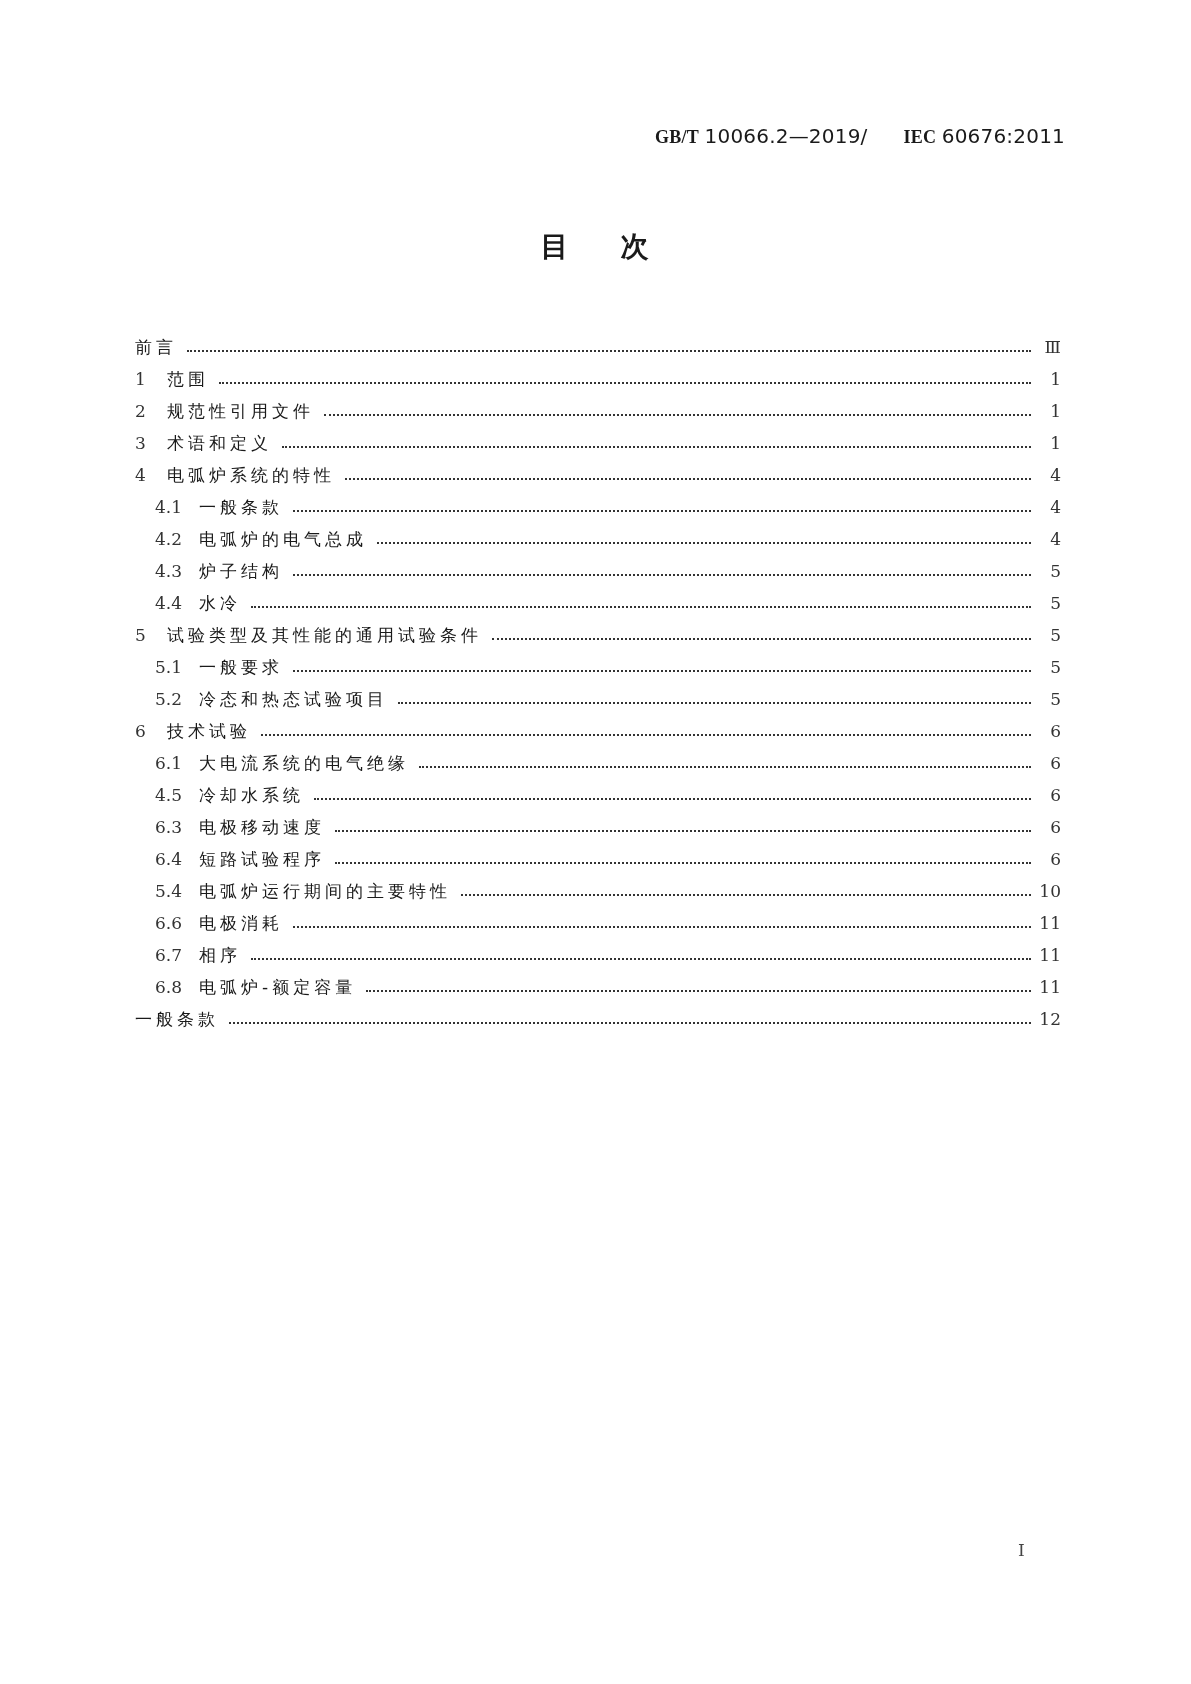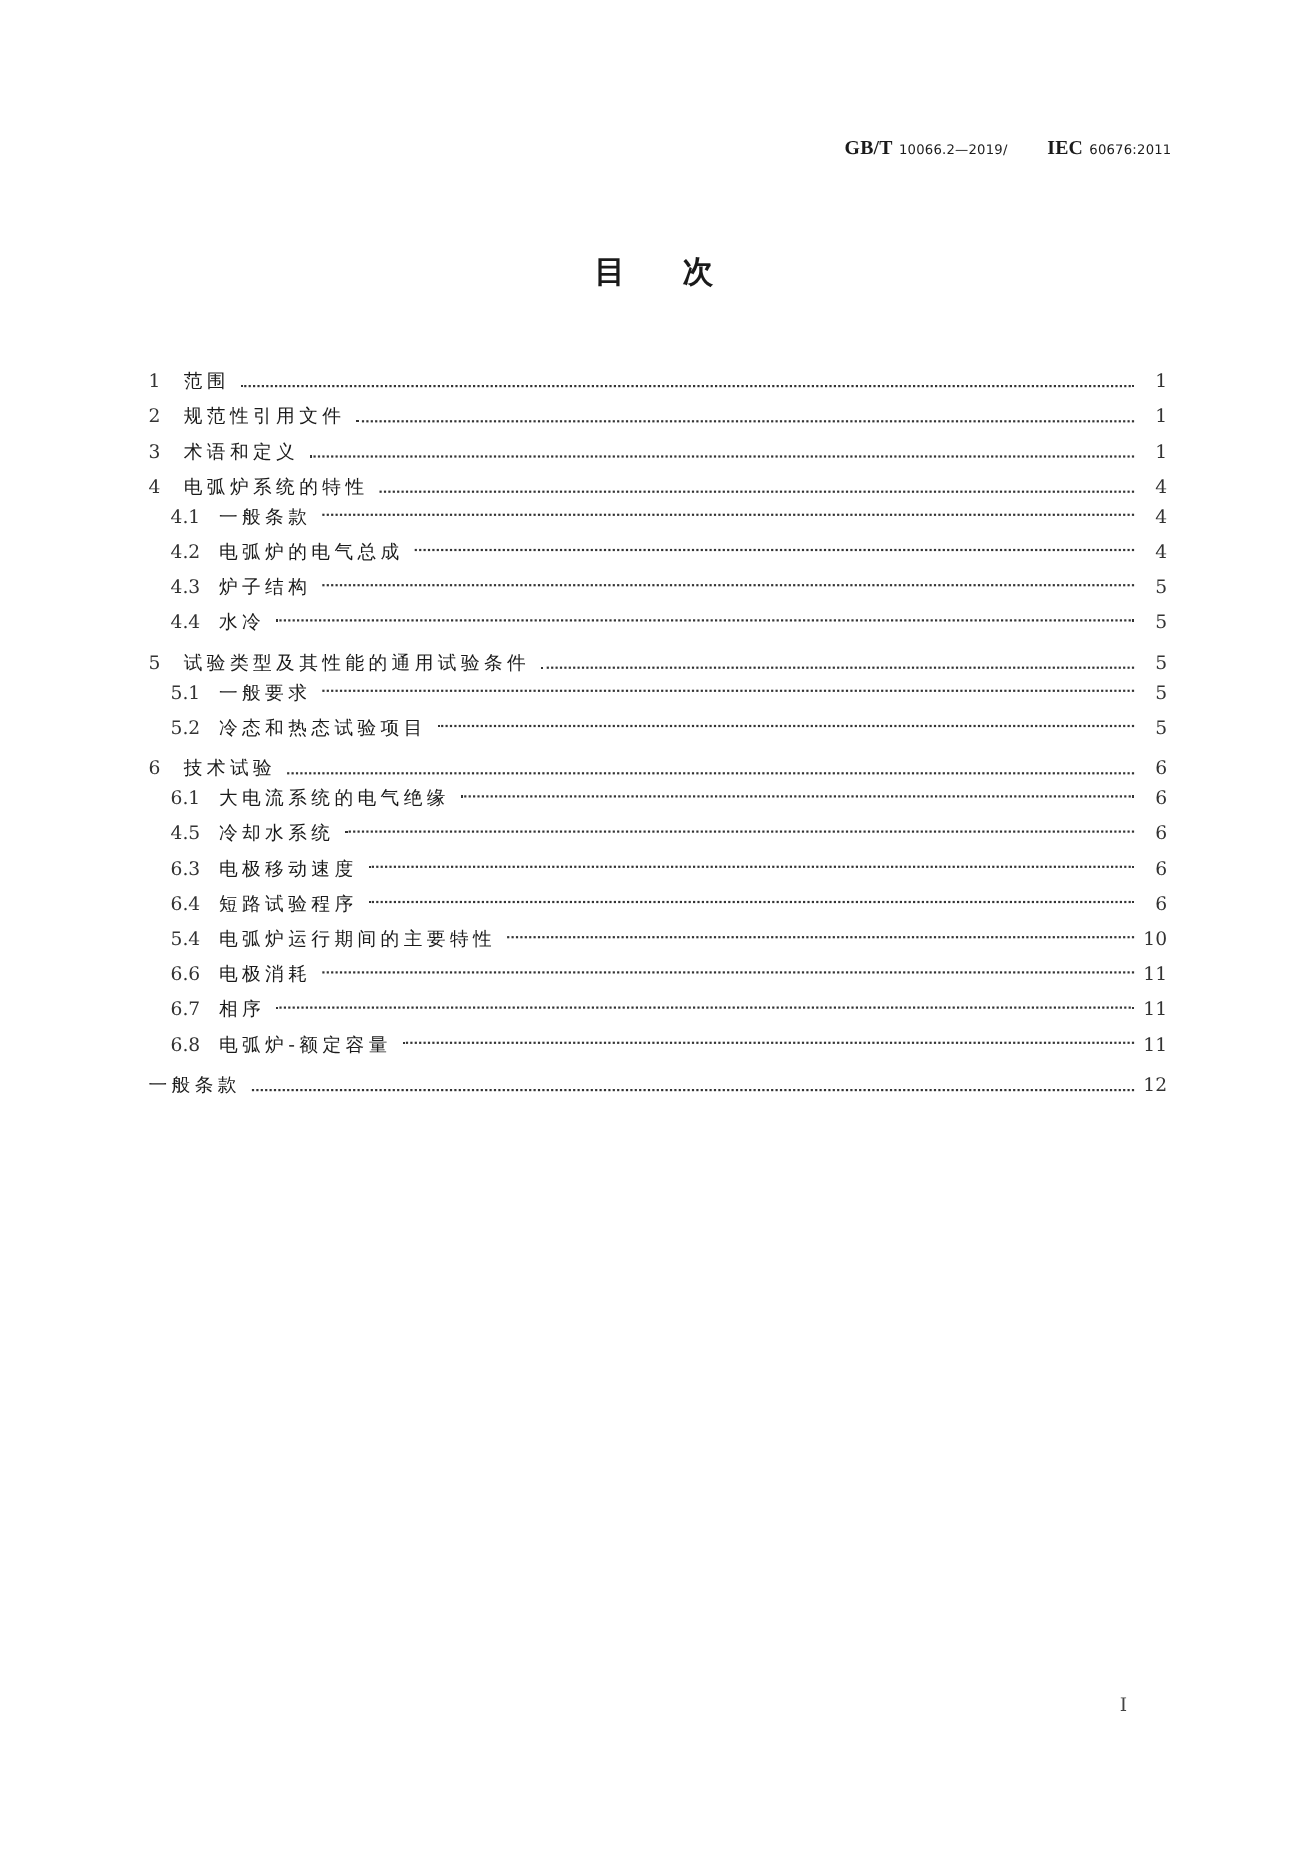--- a/index.html
+++ b/index.html
@@ -5,33 +5,33 @@
   html, body { margin: 0; padding: 0; background: #ffffff; }
   body {
     width: 1191px; height: 1684px; position: relative; overflow: hidden;
     font-family: "DejaVu Serif", "Liberation Serif", serif; color: #1a1a1a;
   }
   .std-number {
     position: absolute; top: 124px; right: 126px;
     font-size: 17px; letter-spacing: 0.2px; white-space: nowrap;
   }
   .std-number .bold { font-weight: bold; font-family: "Liberation Serif", "DejaVu Serif", serif; font-size: 18px; margin-left: 36px; }
-  .std-number .plain { font-family: "DejaVu Sans", sans-serif; font-size: 12px; }
+  .std-number .plain { font-family: "DejaVu Sans", sans-serif; font-size: 20px; }
   .page-title {
     position: absolute; top: 228px; left: 0; width: 1191px; text-align: center;
     font-family: "DejaVu Sans", sans-serif; font-weight: bold; font-size: 28px;
     letter-spacing: 2px;
   }
   .page-title span.gap { display: inline-block; width: 50px; }
   .toc { position: absolute; top: 326px; left: 135px; width: 926px; }
   .toc-row {
     display: flex; align-items: flex-end; height: 32px;
     font-size: 17px; line-height: 22px;
   }
-  .toc-row.level2 { padding-left: 20px; align-items: center; }
+  .toc-row.level2 { padding-left: 20px; }
   .toc-row .num {
     font-family: "DejaVu Serif", serif; color: #333;
     display: inline-block; flex: none;
   }
   .toc-row.level1 .num { width: 32px; }
   .toc-row.level2 .num { width 44px; min-width: 44px; margin-right: 0; }
   .toc-row .title {
     font-family: "DejaVu Sans", sans-serif; letter-spacing: 4px; flex: none;
     white-space: nowrap; padding-right: 6px;
   }
@@ -53,20 +53,25 @@
   <span class="bold">GB/T</span>
   <span class="plain">10066.2—2019/</span><span class="bold">IEC</span>
   <span class="plain">60676:2011</span>
 </div>
 
 <div class="page-title">
   <span>目</span><span class="gap"></span><span>次</span>
 </div>
 
 <div class="toc" id="toc">
+    <div class="toc-row level1">
+      <span class="title">前言</span>
+      <span class="leader"></span>
+      <span class="page">Ⅲ</span>
+    </div>
     <div class="toc-row level1">
       <span class="num">1</span>
       <span class="title">范围</span>
       <span class="leader"></span>
       <span class="page">1</span>
     </div>
     <div class="toc-row level1">
       <span class="num">2</span>
       <span class="title">规范性引用文件</span>
       <span class="leader"></span>

